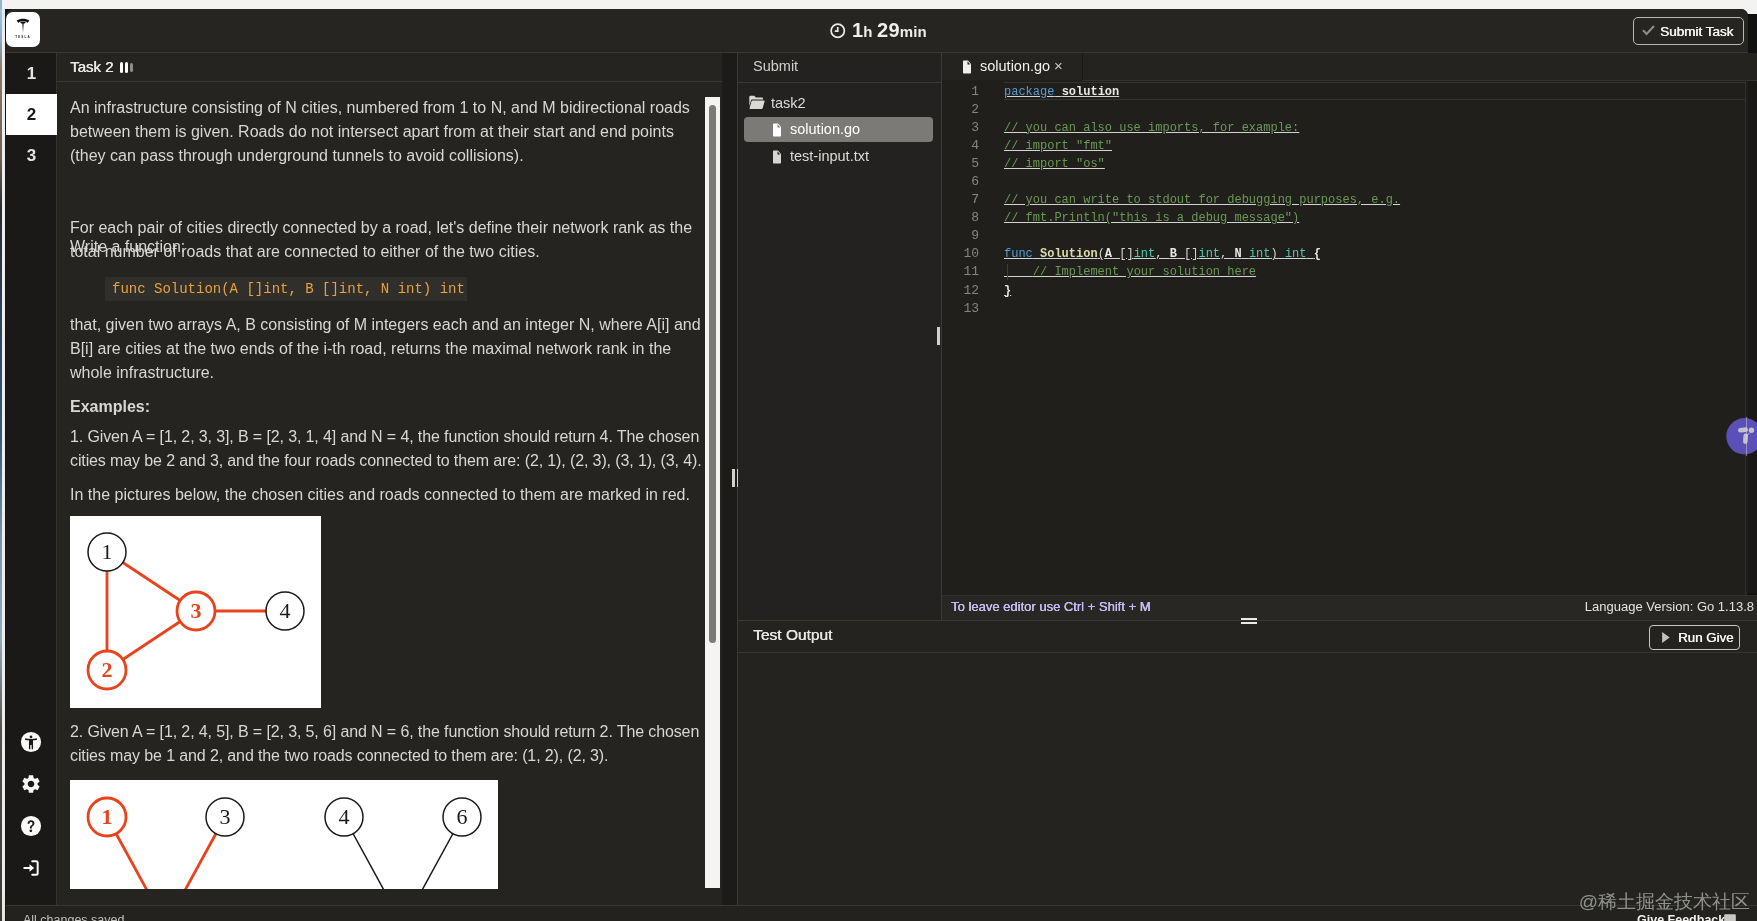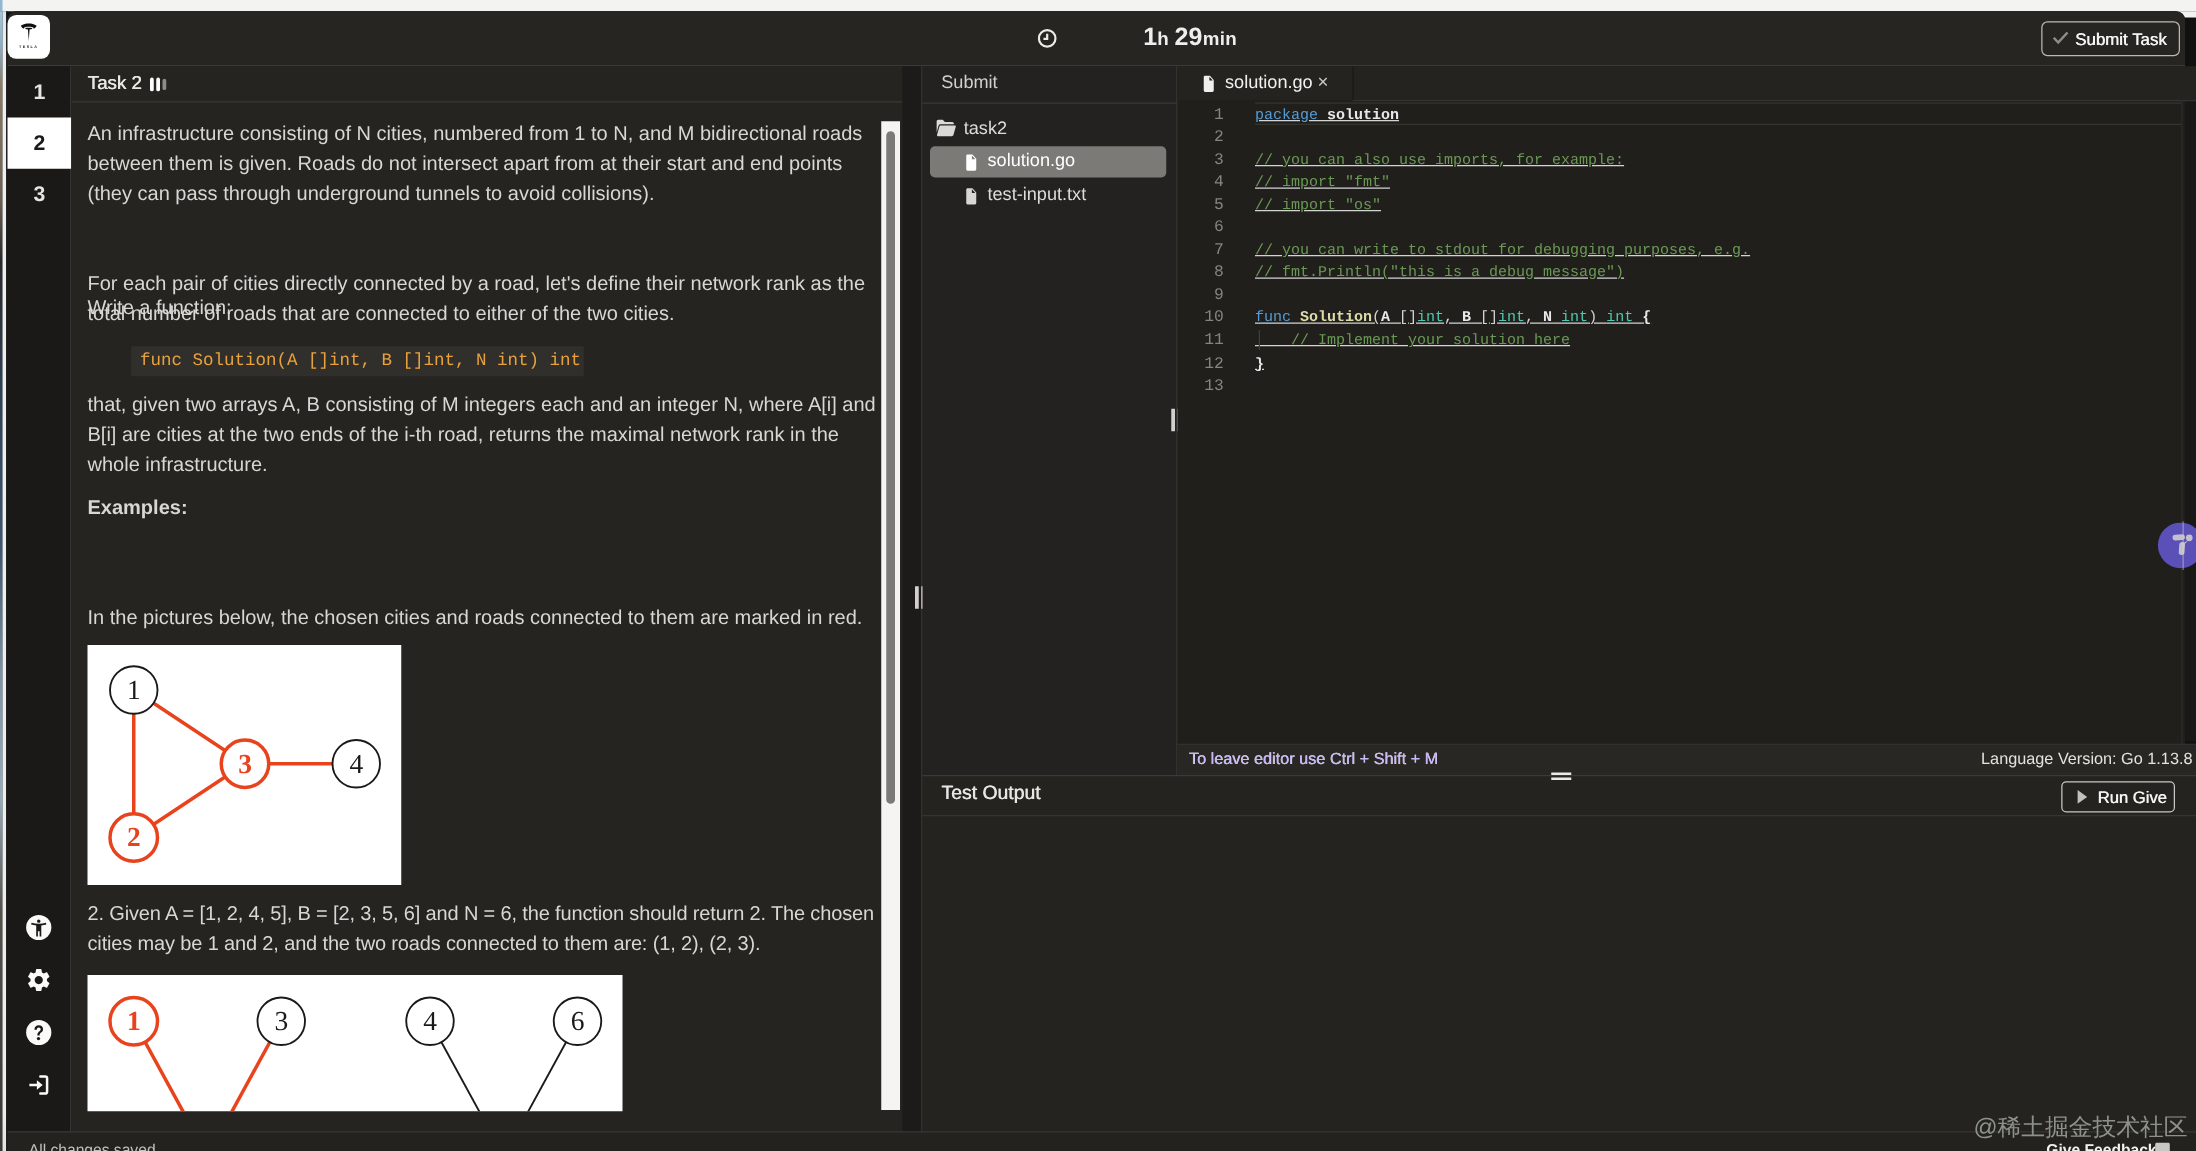--- a/index.html
+++ b/index.html
@@ -28,21 +28,21 @@
 <svg class="abs" style="left:10px;top:17px;" width="26" height="26" viewBox="0 0 26 26">
   <path fill="#111" d="M6.6 3.6 C8.6 2.3 10.8 1.8 13 1.8 C15.2 1.8 17.4 2.3 19.4 3.6 C18.9 4.6 18.1 5.4 17.1 5.9 C16.9 5.1 16.2 4.6 15.4 4.5 C13.8 4.35 12.2 4.35 10.6 4.5 C9.8 4.6 9.1 5.1 8.9 5.9 C7.9 5.4 7.1 4.6 6.6 3.6 Z"></path>
   <path fill="#111" d="M13 5.1 C14 5.1 15 5.17 15.9 5.3 C15.7 5.9 15.2 6.35 14.6 6.45 L13.65 6.6 L13 15.8 L12.35 6.6 L11.4 6.45 C10.8 6.35 10.3 5.9 10.1 5.3 C11 5.17 12 5.1 13 5.1 Z"></path>
   <text x="13" y="21.4" text-anchor="middle" font-size="3" font-weight="bold" letter-spacing="1.15" fill="#222" font-family="Liberation Sans">TESLA</text>
 </svg>
 
 <svg class="abs" style="left:830px;top:23px;" width="15.5" height="15.5" viewBox="0 0 15 15">
   <circle cx="7.5" cy="7.5" r="6.4" fill="none" stroke="#eceae7" stroke-width="1.7"></circle>
   <path d="M7.5 3.8 L7.5 7.9 L4.6 7.9" fill="none" stroke="#eceae7" stroke-width="1.7"></path>
 </svg>
-<div class="abs" style="left:852px;top:19px;width:200px;height:26px;color:#f0eeec;font-size:20px;font-weight:700;letter-spacing:0.2px;text-align:center;">1<span style="font-size:15px;">h </span>29<span style="font-size:15px;">min</span></div>
+<div class="abs" style="left:852px;top:19px;width:200px;height:26px;color:#f0eeec;font-size:20px;font-weight:700;letter-spacing:0.2px;">1<span style="font-size:15px;">h </span>29<span style="font-size:15px;">min</span></div>
 
 <div class="abs" style="left:1633px;top:17px;width:111px;height:28px;border:1px solid #bbb9b6;border-radius:5px;"></div>
 <svg class="abs" style="left:1642px;top:25px;" width="13" height="11" viewBox="0 0 13 11">
   <path d="M1 5.2 L4.6 9 L12 1" fill="none" stroke="#8e8d8a" stroke-width="2"></path>
 </svg>
 <div class="abs" style="left:1660px;top:24px;color:#f4f3f1;font-size:13.5px;text-shadow:0.4px 0 0 #f4f3f1;">Submit Task</div>
 
 <div class="abs" style="left:6px;top:53px;width:51px;height:852px;background:#1a1918;border-right:1px solid #343330;"></div>
 <div class="abs" style="left:6px;top:53px;width:51px;height:41px;color:#e6e4e1;font-size:17px;font-weight:700;display:flex;align-items:center;justify-content:center;">1</div>
 <div class="abs" style="left:6px;top:94px;width:51px;height:41px;background:#fff;color:#1a1a1a;font-size:17px;font-weight:700;display:flex;align-items:center;justify-content:center;">2</div>
@@ -76,20 +76,21 @@
   </div>
   <div class="abs" style="left:0;top:28px;width:665px;height:1px;background:#3a3935;"></div>
 
   <div id="taskbody" class="abs" style="left:13px;top:28px;width:650px;height:824px;color:#d9d7d4;font-size:16px;line-height:24px;">
     <p class="abs" style="top:15px;white-space:nowrap;">An infrastructure consisting of N cities, numbered from 1 to N, and M bidirectional roads<br>between them is given. Roads do not intersect apart from at their start and end points<br>(they can pass through underground tunnels to avoid collisions).</p>
     <p class="abs" style="top:95px;white-space:nowrap;margin-top:40px;">For each pair of cities directly connected by a road, let's define their network rank as the<br>total number of roads that are connected to either of the two cities.</p>
     <p class="abs" style="top:154px;white-space:nowrap;">Write a function:</p>
     <div class="abs mono" style="left:35px;top:196px;height:24px;line-height:24px;background:#312f2b;color:#e9a23b;font-size:14px;padding:0 2px 0 7px;white-space:nowrap;">func Solution(A []int, B []int, N int) int</div>
     <p class="abs" style="top:232px;white-space:nowrap;">that, given two arrays A, B consisting of M integers each and an integer N, where A[i] and<br>B[i] are cities at the two ends of the i-th road, returns the maximal network rank in the<br>whole infrastructure.</p>
     <p class="abs" style="top:314px;white-space:nowrap;font-weight:700;">Examples:</p>
+    <p class="abs" style="top:344px;white-space:nowrap;letter-spacing:-0.12px;">1. Given A = [1, 2, 3, 3], B = [2, 3, 1, 4] and N = 4, the function should return 4. The chosen<br>cities may be 2 and 3, and the four roads connected to them are: (2, 1), (2, 3), (3, 1), (3, 4).</p>
     <p class="abs" style="top:402px;white-space:nowrap;">In the pictures below, the chosen cities and roads connected to them are marked in red.</p>
 
     <svg class="abs" style="left:0px;top:435px;background:#fff;" width="251" height="192" viewBox="0 0 251 192">
       <g stroke="#e8431c" stroke-width="2.8" fill="none">
         <line x1="37" y1="36" x2="126" y2="95"></line>
         <line x1="37" y1="36" x2="37" y2="154"></line>
         <line x1="37" y1="154" x2="126" y2="95"></line>
         <line x1="126" y1="95" x2="215" y2="95"></line>
       </g>
       <circle cx="37" cy="36" r="19" fill="#fff" stroke="#1a1a1a" stroke-width="1.5"></circle>

